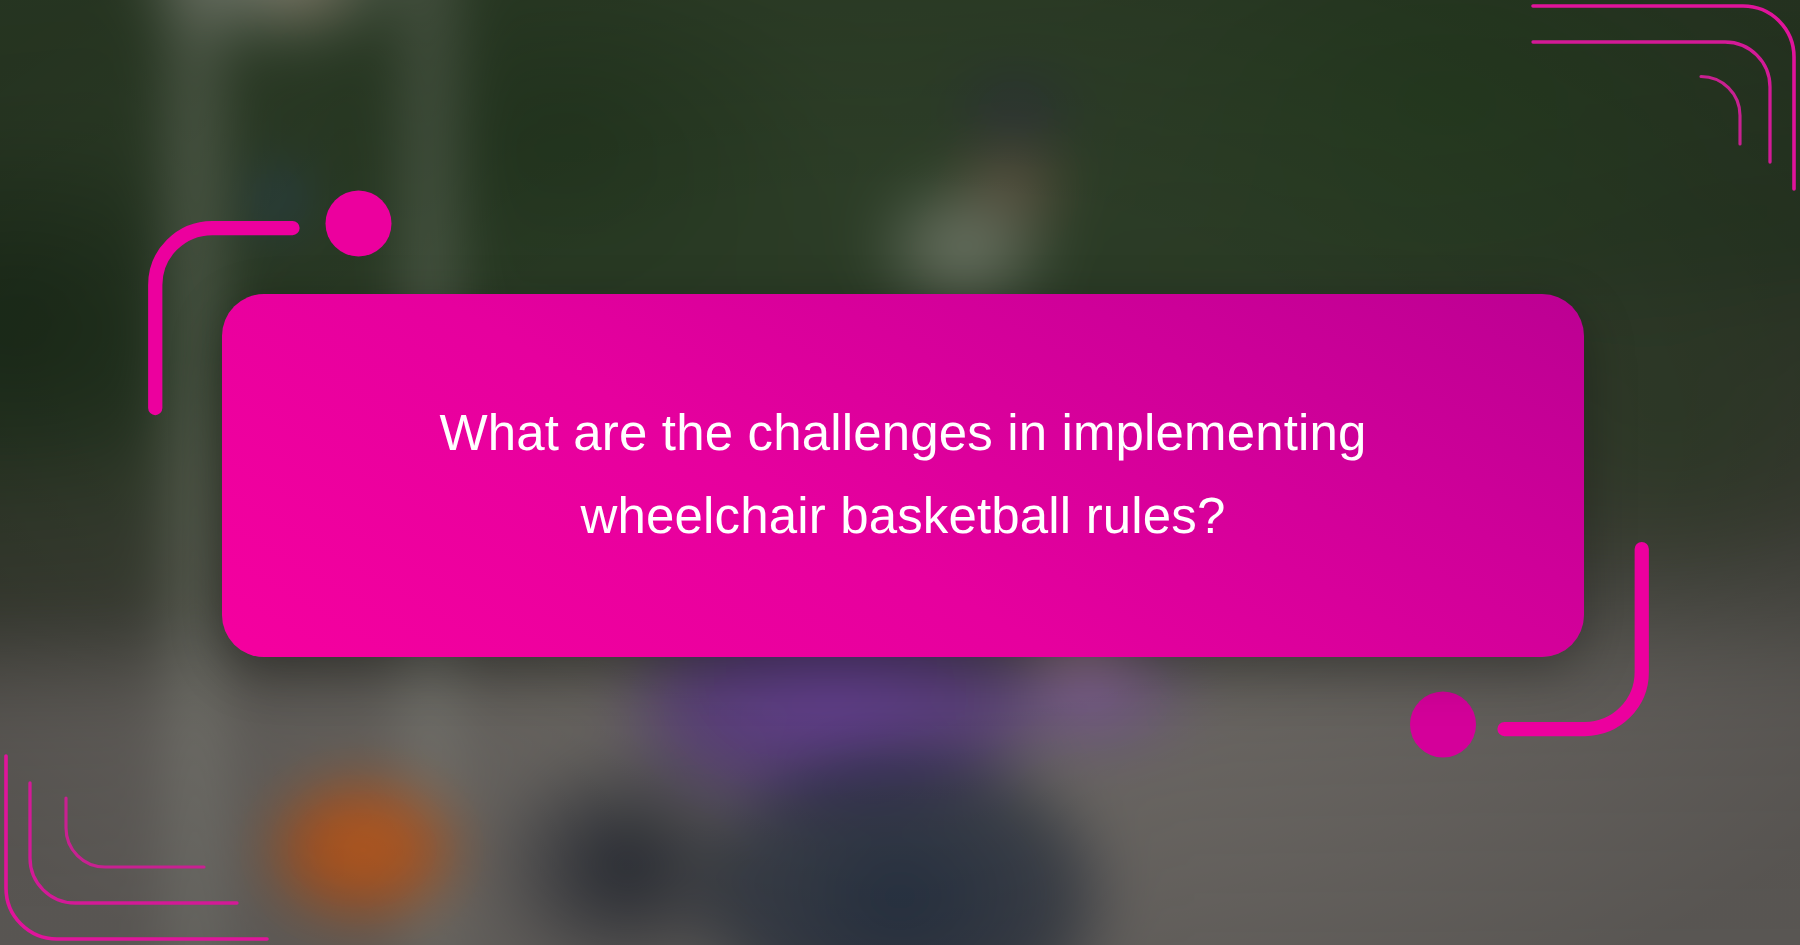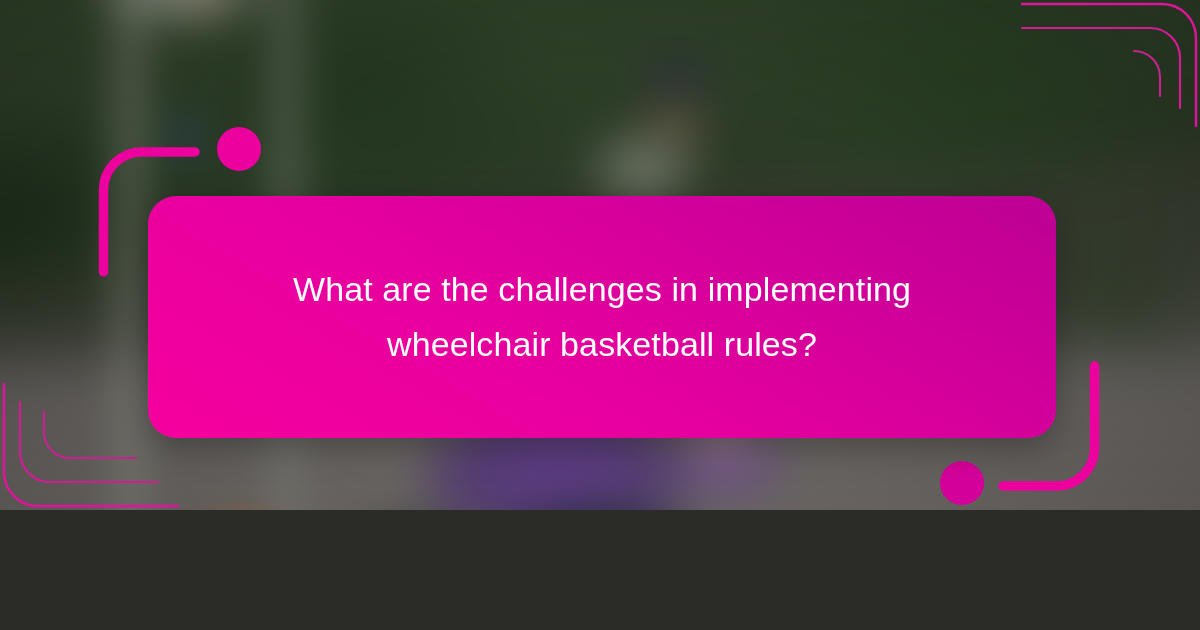--- a/index.html
+++ b/index.html
@@ -5,21 +5,21 @@
   * { margin:0; padding:0; box-sizing:border-box; }
   html, body {
     width:1200px; height:630px;
     overflow:hidden;
     background:#2b2b28;
     font-family:"Liberation Sans", sans-serif;
   }
 
   #stage {
     position:relative;
-    width:1200px; height:510px;
+    width:1200px; height:630px;
     overflow:hidden;
   }
 
   
   .bg-photo {
     position:absolute; inset:-40px;
     background-color:#2e3a2c;
     background-image:
       
       radial-gradient(ellipse 82px 62px at 305px 590px, rgba(214,106,36,.95) 0%, rgba(186,86,28,.80) 55%, rgba(140,66,24,0) 78%),

